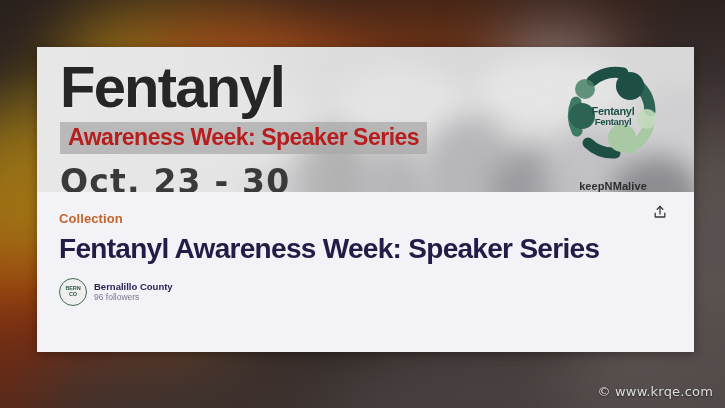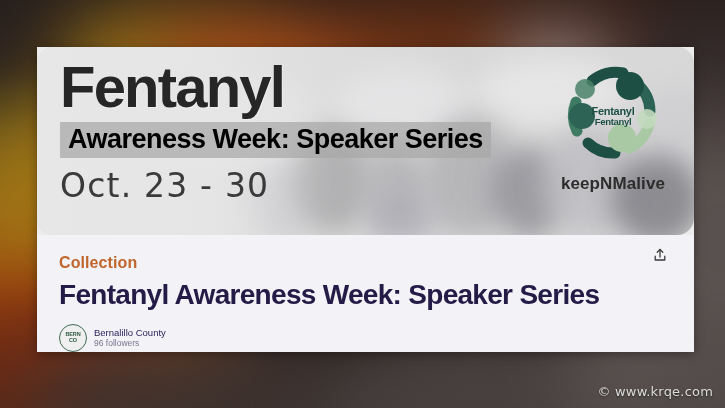--- a/index.html
+++ b/index.html
@@ -59,25 +59,24 @@
     background: #ececec;
     box-shadow: 0 2px 10px rgba(0,0,0,.35);
     overflow: hidden;
     display: flex;
     flex-direction: column;
   }
 
   
   #hero {
     position: relative;
-    height: 188px;
+    height: 145px;
     overflow: hidden;
     background: #dcdcdc;
     flex: none;
-    border-radius: 17px;
   }
   #hero-photo {
     position: absolute;
     inset: 0;
     background: #d8d8d8;
   }
   .hblob {
     position: absolute;
     border-radius: 50%;
     filter: blur(13px);
@@ -115,31 +114,31 @@
     margin: 0;
     text-shadow: 1px 1px 0 rgba(255,255,255,.35);
   }
   #hero-subtitle-wrap {
     display: inline-block;
     background: rgba(168,168,168,.72);
     padding: 4px 8px 5px 8px;
     margin-top: 6px;
   }
   #hero-subtitle {
-    font-size: 27px;
+    font-size: 23px;
     font-weight: 700;
     letter-spacing: -.5px;
-    color: #000000;
+    color: #b91c1c;
     line-height: 1;
     white-space: nowrap;
   }
   #hero-dates {
     margin-top: 11px;
     font-size: 33px;
-    font-weight: 400;
+    font-weight: 700;
     letter-spacing: 1.2px;
     color: #3a3a3a;
     line-height: 1;
     font-family: "DejaVu Sans", sans-serif;
   }
 
   
   #hero-logo {
     position: absolute;
     right: 22px;
@@ -159,37 +158,37 @@
     left: 0; right: 0;
     top: 45px;
     font-size: 11px;
     font-weight: 800;
     line-height: 1.02;
     color: #1d4f45;
     letter-spacing: -.3px;
   }
   #logo-center-text .ln2 { font-size: 9.5px; }
   #logo-tagline {
-    margin-top: 9px;
-    font-size: 17px;
+    margin-top: 15px;
+    font-size: 11px;
     font-weight: 700;
     color: #2d2d2d;
     letter-spacing: .1px;
   }
 
   
   #info {
     flex: 1;
     background: #f3f2f7;
     position: relative;
     padding: 19px 22px 0 22px;
     box-sizing: border-box;
   }
   #collection-label {
-    font-size: 16px;
+    font-size: 13px;
     font-weight: 800;
     color: #c0662d;
     letter-spacing: .1px;
     margin: 0;
   }
   #collection-title {
     margin: 8px 0 0 0;
     font-size: 28px;
     font-weight: 800;
     letter-spacing: -.7px;
@@ -217,21 +216,21 @@
     font-size: 5.5px;
     font-weight: 800;
     color: #2f5a44;
     line-height: 1.05;
     text-align: center;
     letter-spacing: -.1px;
   }
   #author-meta { line-height: 1.25; }
   #author-name {
     font-size: 9.5px;
-    font-weight: 400;
+    font-weight: 700;
     color: #2b2358;
   }
   #author-followers {
     font-size: 8.5px;
     font-weight: 400;
     color: #7a7790;
   }
   #share-button {
     position: absolute;
     right: 22px;

